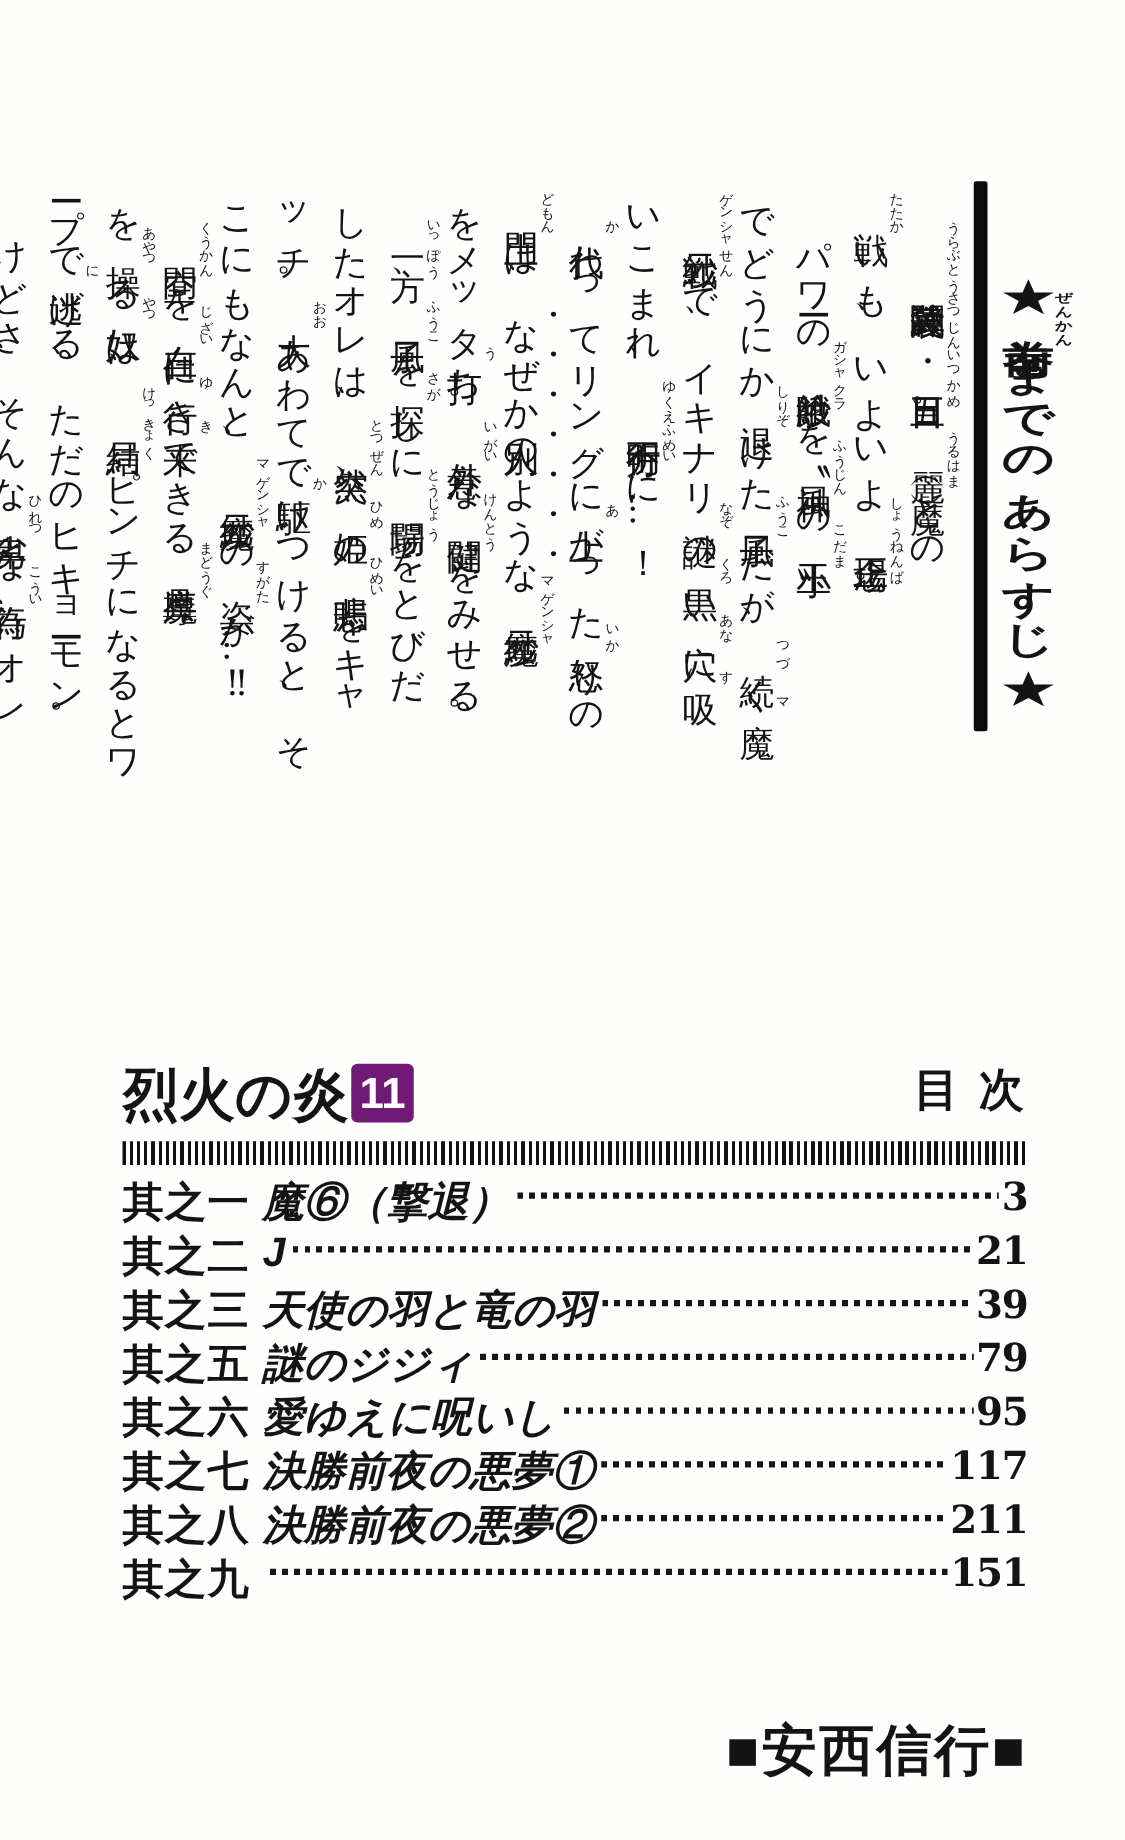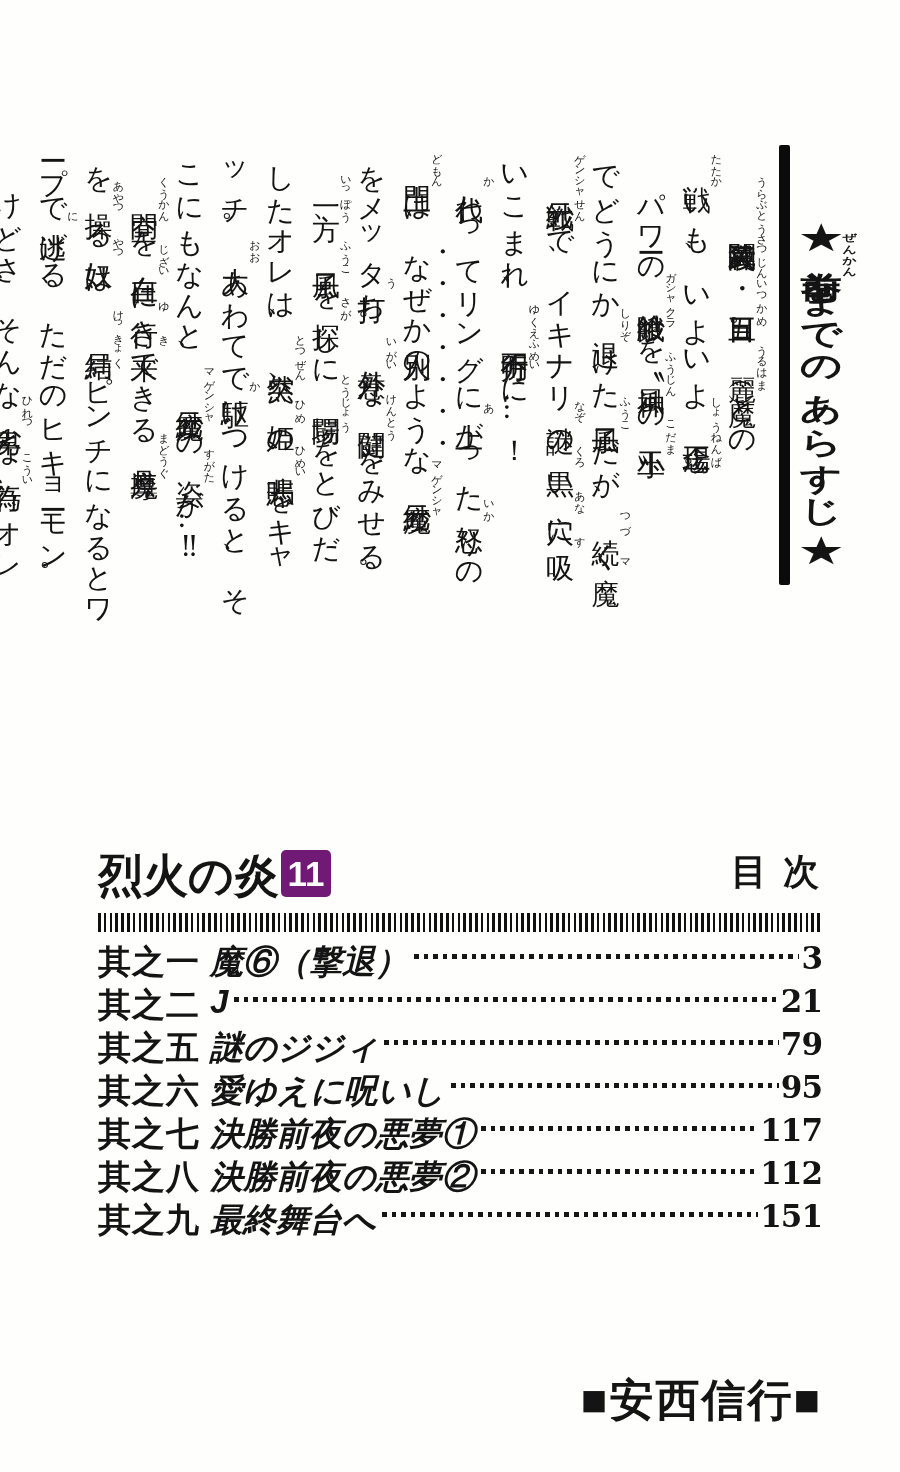--- a/index.html
+++ b/index.html
@@ -118,20 +118,26 @@
           <span class="leader"></span>
           <span class="pg">3</span>
         </div>
         <div class="row">
           <span class="no">其之二</span>
           <span class="title">J</span>
           <span class="leader"></span>
           <span class="pg">21</span>
         </div>
         <div class="row">
+          <span class="no">其之三</span>
+          <span class="title">天使の羽と竜の羽</span>
+          <span class="leader"></span>
+          <span class="pg">39</span>
+        </div>
+        <div class="row">
           <span class="no">其之五</span>
           <span class="title">謎のジジィ</span>
           <span class="leader"></span>
           <span class="pg">79</span>
         </div>
         <div class="row">
           <span class="no">其之六</span>
           <span class="title">愛ゆえに呪いし</span>
           <span class="leader"></span>
           <span class="pg">95</span>
@@ -139,25 +145,24 @@
         <div class="row">
           <span class="no">其之七</span>
           <span class="title">決勝前夜の悪夢①</span>
           <span class="leader"></span>
           <span class="pg">117</span>
         </div>
         <div class="row">
           <span class="no">其之八</span>
           <span class="title">決勝前夜の悪夢②</span>
           <span class="leader"></span>
-          <span class="pg">112</span>
+          <span class="pg">211</span>
         </div>
         <div class="row">
           <span class="no">其之九</span>
-          <span class="title">最終舞台へ</span>
           <span class="leader"></span>
           <span class="pg">151</span>
         </div>
       </div>
     <div class="author">■安西信行■</div>
   </section>
 
 </div>
 
 </body></html>

